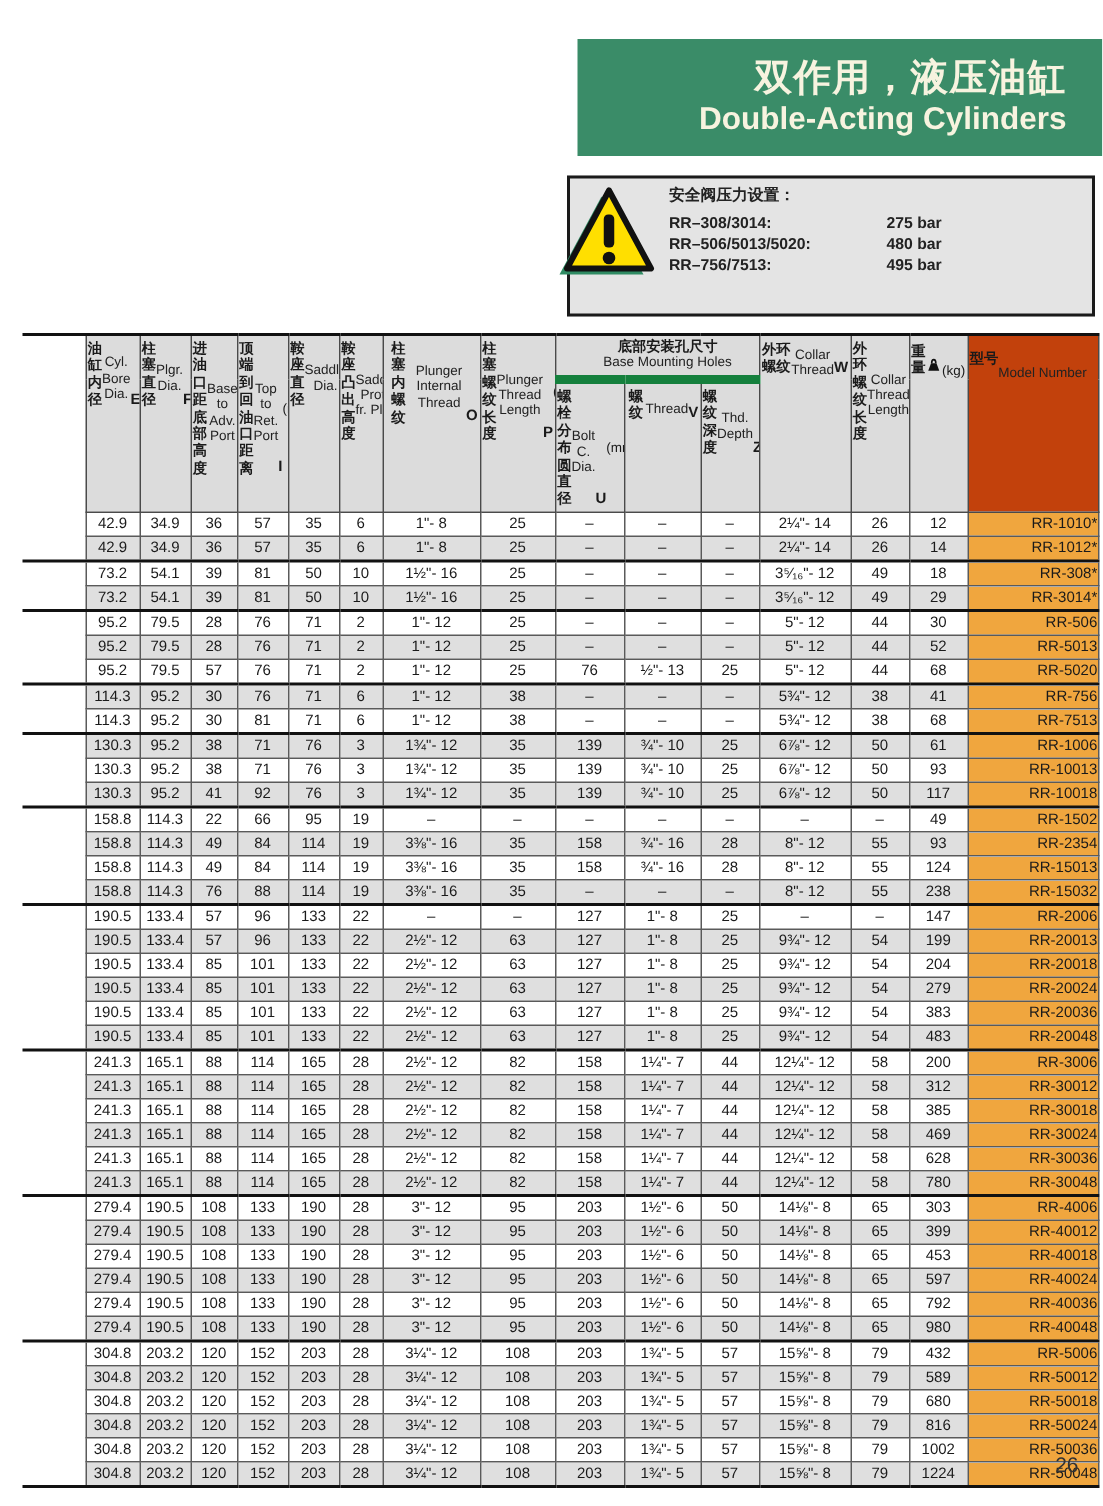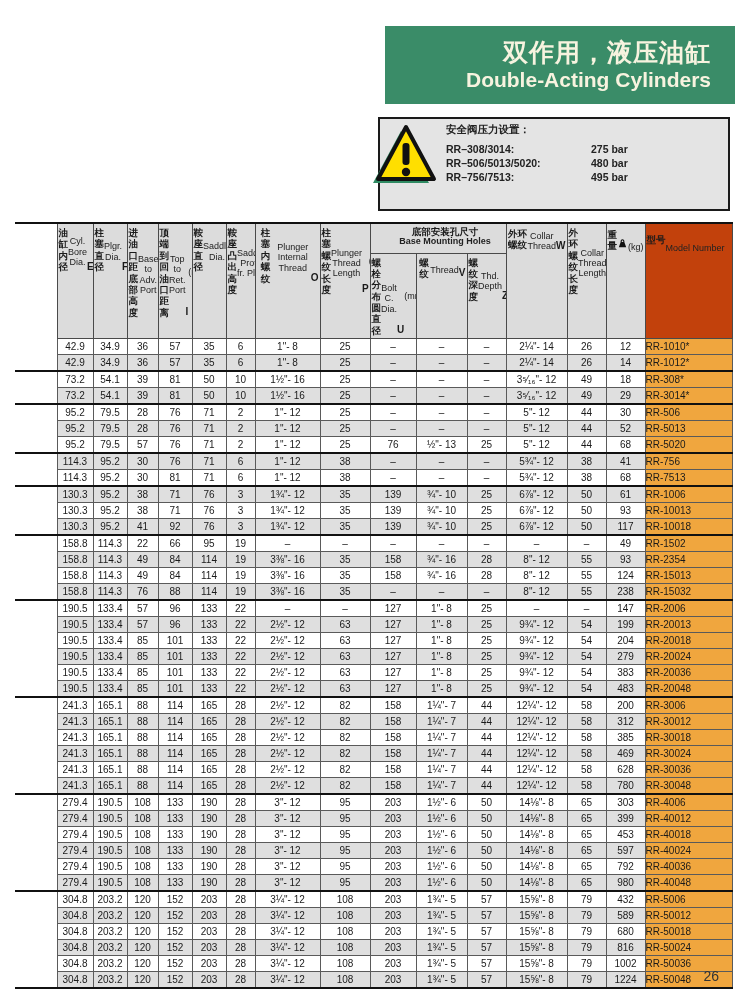--- a/index.html
+++ b/index.html
@@ -24,39 +24,39 @@
   .warn-row{display:flex;line-height:1.35;}
   .warn-row .wm{width:145px;}
   .warn-row .wp{width:80px;}
 
   
   .tablewrap{position:absolute;left:15px;top:222px;width:717px;}
   table.spec{border-collapse:collapse;table-layout:fixed;width:717px;font-size:10px;}
   table.spec th,table.spec td{padding:0;overflow:hidden;white-space:nowrap;}
 
   thead th{background:#dcdcdc;border:1px solid #4a4a4a;border-top:2px solid #111;vertical-align:top;}
-  thead tr.sub th{border-top:1px solid #15803d;}
+  thead tr.sub th{border-top:6px solid #15803d;}
   thead th.gutter{background:#fff;border:none;border-top:2px solid #111;}
   thead th.model-h{background:#c2410c;}
   .hwrap{display:flex;flex-direction:row;align-items:center;height:100%;
          padding:3px 1px 2px 1px;box-sizing:border-box;}
   .h-zh{font-size:9.5px;font-weight:bold;line-height:1.2;white-space:normal;text-align:center;}
   .h-en{font-size:9px;font-weight:normal;line-height:1.15;margin-top:4px;white-space:normal;text-align:center;color:#222;}
   .h-letter{font-size:10px;font-weight:bold;margin-top:auto;line-height:1.2;}
   .h-unit{font-size:9px;font-weight:normal;line-height:1.25;}
   .grouphead .h-zh{display:inline;}
   .grouphead{text-align:center;}
   .gh-wrap{padding:2px 0 1px 14px;}
-  .gh-en{font-size:9px;font-weight:bold;line-height:1.1;color:#222;}
+  .gh-en{font-size:9px;font-weight:normal;line-height:1.1;color:#222;}
   .model-h .h-en{margin-top:16px;}
   .kg-icon{margin-top:6px;}
 
   tbody td{border:1px solid #5a5a5a;height:15px;line-height:15px;text-align:center;background:#ffffff;}
   tbody tr.even td{background:#dfdfdf;}
-  tbody td.model-cell{background:#f0a63e !important;text-align:left;padding-left:0;}
+  tbody td.model-cell{background:#f0a63e !important;text-align:right;padding-left:0;}
   tbody td.gutter{border:none;background:#fff !important;}
   tbody tr.group-start td{border-top:2px solid #111;}
   tbody tr.group-start td.gutter{border-top:2px solid #111;}
   tbody tr:last-child td{border-bottom:2px solid #111;}
 
   .pagenum{position:absolute;right:16px;top:968px;font-size:14px;color:#333;}
 </style>
 </head>
 <body>
 

